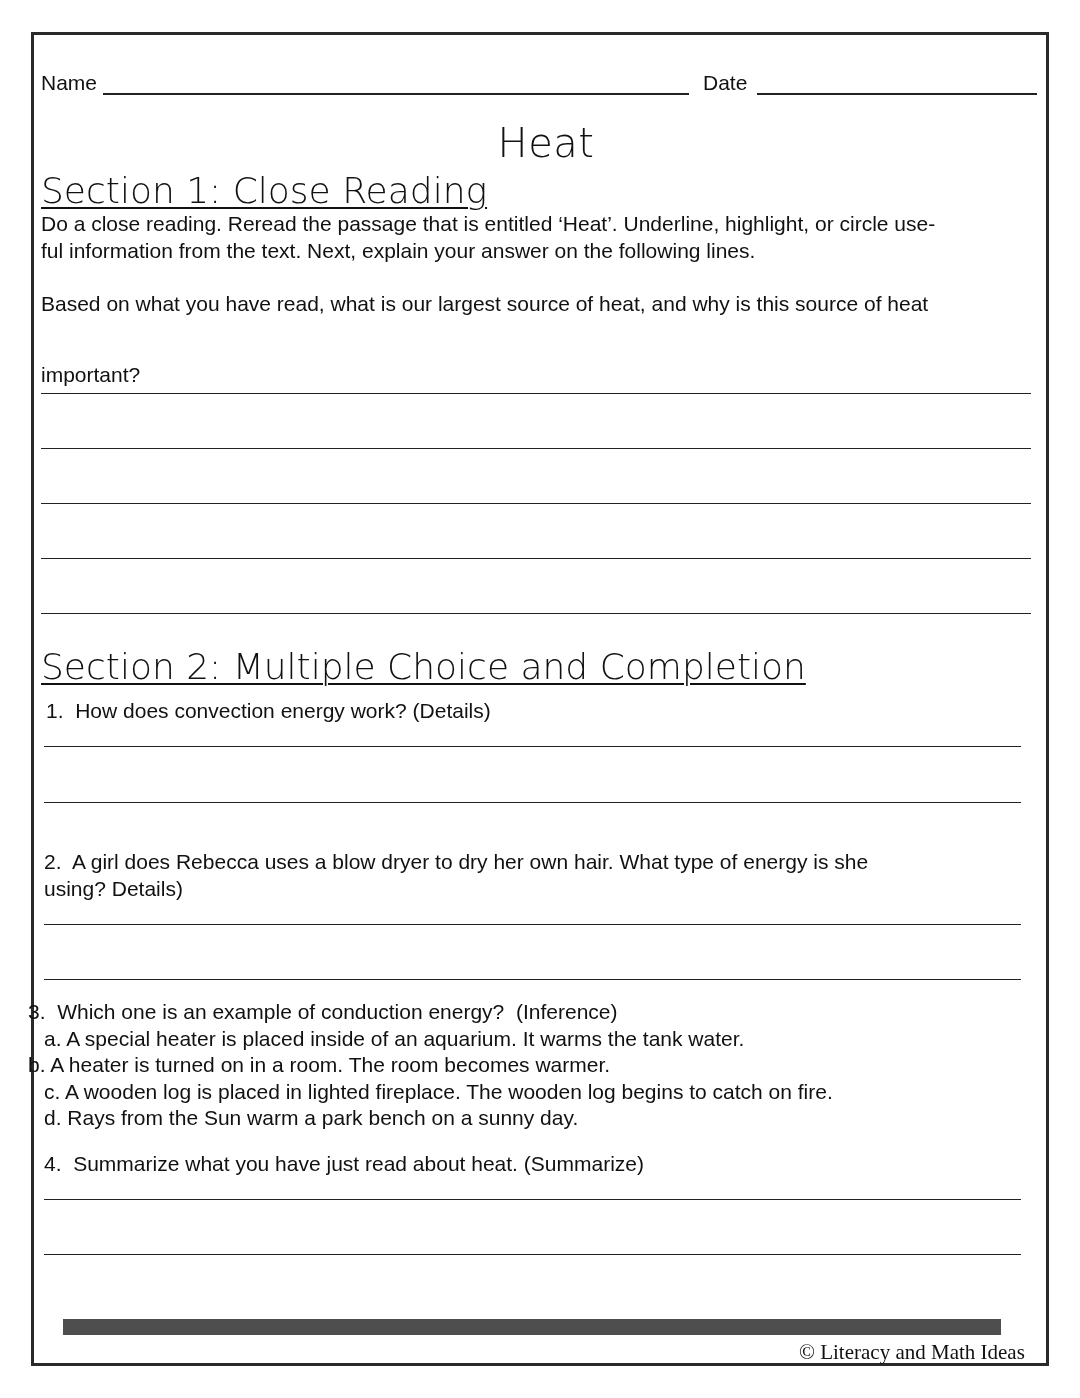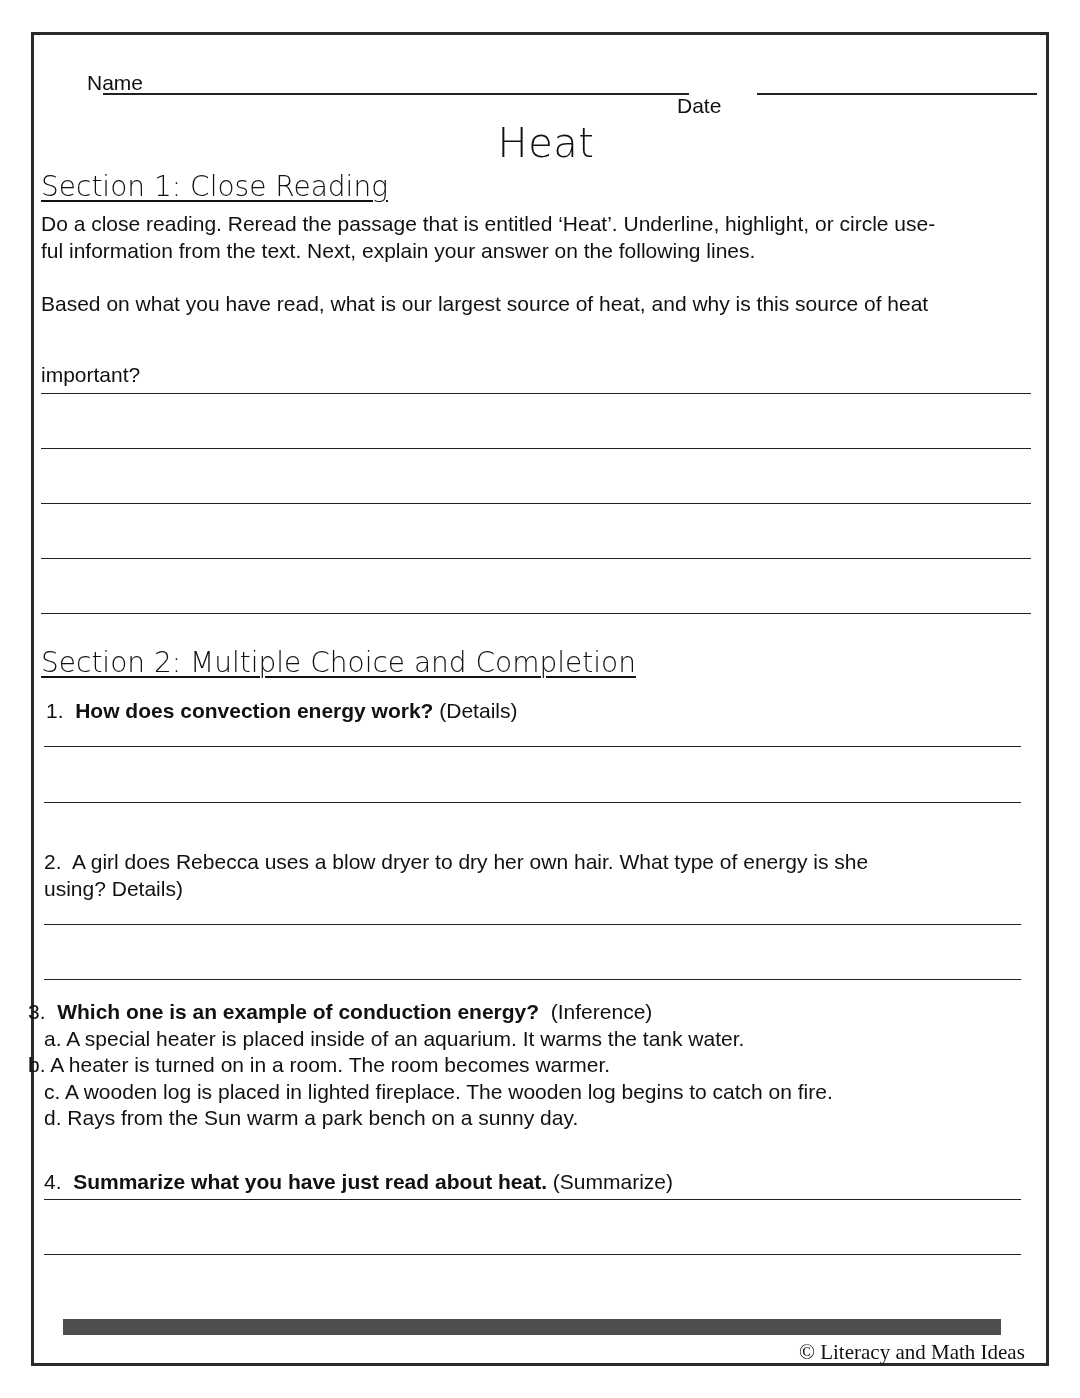--- a/index.html
+++ b/index.html
@@ -4,34 +4,34 @@
   <style>
     html, body { margin: 0; padding: 0; background: #ffffff; }
     body { width: 1080px; height: 1398px; position: relative; overflow: hidden;
            font-family: "Liberation Sans", sans-serif; color: #111; }
     .frame { position: absolute; left: 31px; top: 32px; width: 1012px; height: 1328px;
              border: 3px solid #2a2a2a; box-sizing: content-box; }
     .abs { position: absolute; }
     .txt { font-size: 21px; line-height: 27px; white-space: nowrap; }
     .hline { position: absolute; height: 0; border-top: 1.5px solid #222; }
     .title { font-size: 40px; font-family: "DejaVu Sans", sans-serif; font-weight: 300; letter-spacing: 0.5px; }
-    .section { font-size: 28px; font-family: "DejaVu Sans", sans-serif; font-weight: 300;
+    .section { font-size: 36px; font-family: "DejaVu Sans", sans-serif; font-weight: 300;
                text-decoration: underline; text-underline-offset: 4px; text-decoration-thickness: 1.5px; white-space: nowrap; }
-    b { font-weight: bold; }
+    b { font-weight: normal; }
     .footer-bar { position: absolute; left: 63px; top: 1319px; width: 938px; height: 16px; background: #4e4e4e; }
     .copyright { font-family: "Liberation Serif", serif; font-size: 21px; white-space: nowrap; }
   </style>
 </head>
 <body>
 
 <div class="frame"></div>
 
-<span class="abs txt" style="left:41px; top:69px;margin-left:46px;">Name</span>
+<span class="abs txt" style="left:41px; top:69px;">Name</span>
 <div class="hline" style="left:103px; top:93px; width:586px; border-top-width:2px;"></div>
-<span class="abs txt" style="left:677px; top:69px;margin-top:23px;">Date</span>
+<span class="abs txt" style="left:703px; top:69px;">Date</span>
 <div class="hline" style="left:757px; top:93px; width:280px; border-top-width:2px;"></div>
 
 <div class="abs title" style="left:0; width:1076px; text-align:center; top:120px;margin-left:8px;">Heat</div>
 
 <div class="abs section" style="left:41px; top:170px;">Section 1:  Close Reading</div>
 <div class="abs txt" style="left:41px; top:210px;">Do a close reading.  Reread the passage that is entitled ‘Heat’.  Underline, highlight, or circle use-</div>
 <div class="abs txt" style="left:41px; top:237px;">ful information from the text.  Next, explain your answer on the following lines.</div>
 <div class="abs txt" style="left:41px; top:290px;">Based on what you have read, what is our largest source of heat, and why is this source of heat</div>
 <div class="abs txt" style="left:41px; top:317px;margin-top:44px;">important?</div>
 
@@ -62,21 +62,21 @@
 <div class="abs txt" style="left:28px; top:998px;">
   <span>3.</span>&nbsp;
   <b>Which one is an example of conduction energy?</b>&nbsp;
   <span>(Inference)</span>
 </div>
 <div class="abs txt" style="left:44px; top:1025px;">a. A special heater is placed inside of an aquarium.  It warms the tank water.</div>
 <div class="abs txt" style="left:28px; top:1051px;">b. A heater is turned on in a room.  The room becomes warmer.</div>
 <div class="abs txt" style="left:44px; top:1078px;">c. A wooden log is placed in lighted fireplace.  The wooden log begins to catch on fire.</div>
 <div class="abs txt" style="left:44px; top:1104px;">d. Rays from the Sun warm a park bench on a sunny day.</div>
 
-<div class="abs txt" style="left:44px; top:1150px;margin-top:18px;">
+<div class="abs txt" style="left:44px; top:1150px;">
   <span>4.</span>&nbsp;
   <b>Summarize what you have just read about heat.</b>
   <span>(Summarize)</span>
 </div>
 <div class="hline" style="left:44px; top:1199px; width:977px;"></div>
 <div class="hline" style="left:44px; top:1254px; width:977px;"></div>
 
 <div class="footer-bar"></div>
 <div class="abs copyright" style="left:799px; top:1340px;">© Literacy and Math Ideas</div>
 

